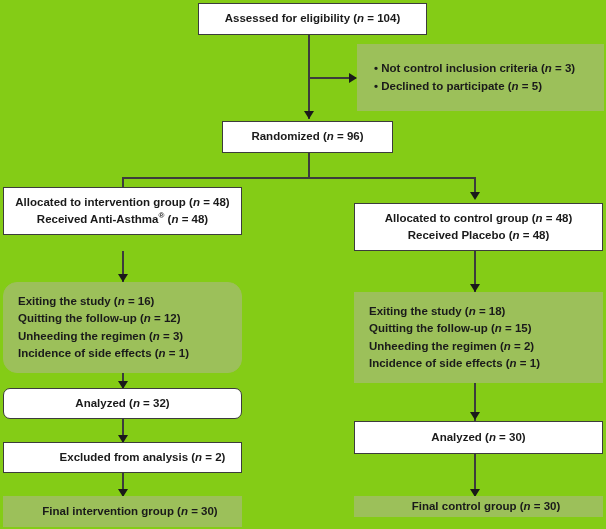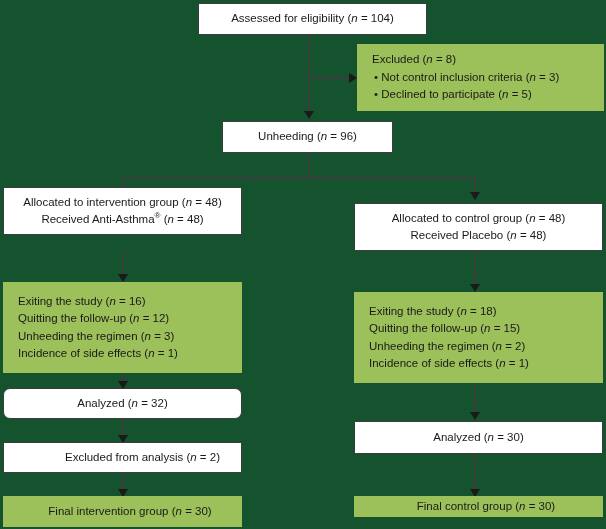--- a/index.html
+++ b/index.html
@@ -7,22 +7,23 @@
     padding: 0;
     background: #ffffff;
   }
   body {
     font-family: "Liberation Sans", sans-serif;
   }
   #diagram {
     position: relative;
     width: 606px;
     height: 529px;
-    background: #14532d;
+    background: #84cc16;
     overflow: hidden;
+    font-weight: bold;
   }
   .box {
     position: absolute;
     box-sizing: border-box;
     border: 1px solid #3c3c3c;
     background: #ffffff;
     display: flex;
     flex-direction: column;
     justify-content: center;
     font-size: 11.5px;
@@ -76,27 +77,26 @@
     <span class="line"><span>Assessed for eligibility (</span><span class="it">n</span><span> = 104)</span></span>
   </div>
 
   <div class="vline" style="left:308px; top:35px; height:84px;"></div>
   <div class="arrow-down" style="left:304px; top:111px;"></div>
 
   <div class="hline" style="left:308px; top:77px; width:48px;"></div>
   <div class="arrow-right" style="left:349px; top:73px;"></div>
 
   <div class="box green left" style="left:357px; top:44px; width:247px; height:67px;">
-    <span class="line"><span>Excluded (</span><span class="it">n</span><span> = 8)</span></span>
     <span class="line bullet"><span>• Not control inclusion criteria (</span><span class="it">n</span><span> = 3)</span></span>
     <span class="line bullet"><span>• Declined to participate (</span><span class="it">n</span><span> = 5)</span></span>
   </div>
 
   <div class="box white center" style="left:222px; top:121px; width:171px; height:32px;">
-    <span class="line"><span>Unheeding (</span><span class="it">n</span><span> = 96)</span></span>
+    <span class="line"><span>Randomized (</span><span class="it">n</span><span> = 96)</span></span>
   </div>
 
   <div class="vline" style="left:308px; top:153px; height:25px;"></div>
   <div class="hline" style="left:122px; top:177px; width:353px;"></div>
   <div class="vline" style="left:122px; top:177px; height:21px;"></div>
   <div class="arrow-down" style="left:118px; top:192px;"></div>
   <div class="vline" style="left:474px; top:177px; height:21px;"></div>
   <div class="arrow-down" style="left:470px; top:192px;"></div>
 
   <div class="box white center" style="left:3px; top:187px; width:239px; height:48px;">
@@ -108,21 +108,21 @@
     <span class="line"><span>Allocated to control group (</span><span class="it">n</span><span> = 48)</span></span>
     <span class="line"><span>Received Placebo (</span><span class="it">n</span><span> = 48)</span></span>
   </div>
 
   <div class="vline" style="left:122px; top:251px; height:31px;"></div>
   <div class="arrow-down" style="left:118px; top:274px;"></div>
 
   <div class="vline" style="left:474px; top:251px; height:41px;"></div>
   <div class="arrow-down" style="left:470px; top:284px;"></div>
 
-  <div class="box green left" style="left:3px; top:282px; width:239px; height:91px;">
+  <div class="box green left" style="left:3px; top:282px; width:239px; height:91px;border-radius:14px;">
     <span class="line"><span>Exiting the study (</span><span class="it">n</span><span> = 16)</span></span>
     <span class="line"><span>Quitting the follow-up (</span><span class="it">n</span><span> = 12)</span></span>
     <span class="line"><span>Unheeding the regimen (</span><span class="it">n</span><span> = 3)</span></span>
     <span class="line"><span>Incidence of side effects (</span><span class="it">n</span><span> = 1)</span></span>
   </div>
 
   <div class="box green left" style="left:354px; top:292px; width:249px; height:91px;">
     <span class="line"><span>Exiting the study (</span><span class="it">n</span><span> = 18)</span></span>
     <span class="line"><span>Quitting the follow-up (</span><span class="it">n</span><span> = 15)</span></span>
     <span class="line"><span>Unheeding the regimen (</span><span class="it">n</span><span> = 2)</span></span>

